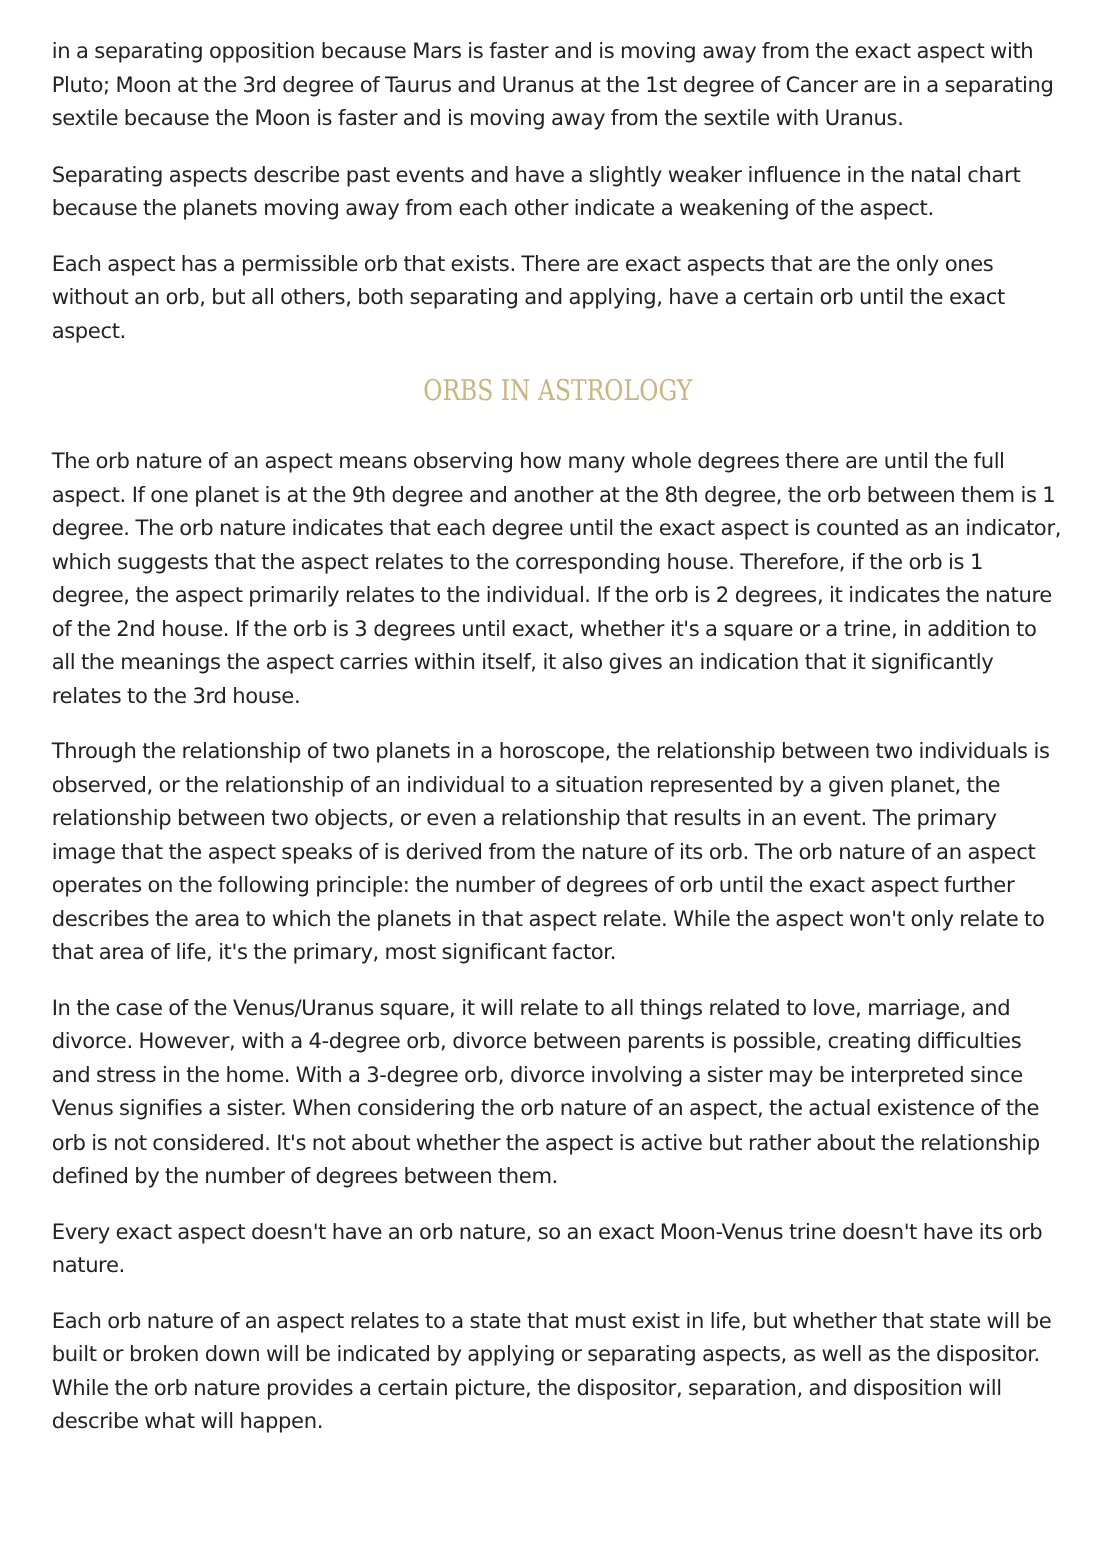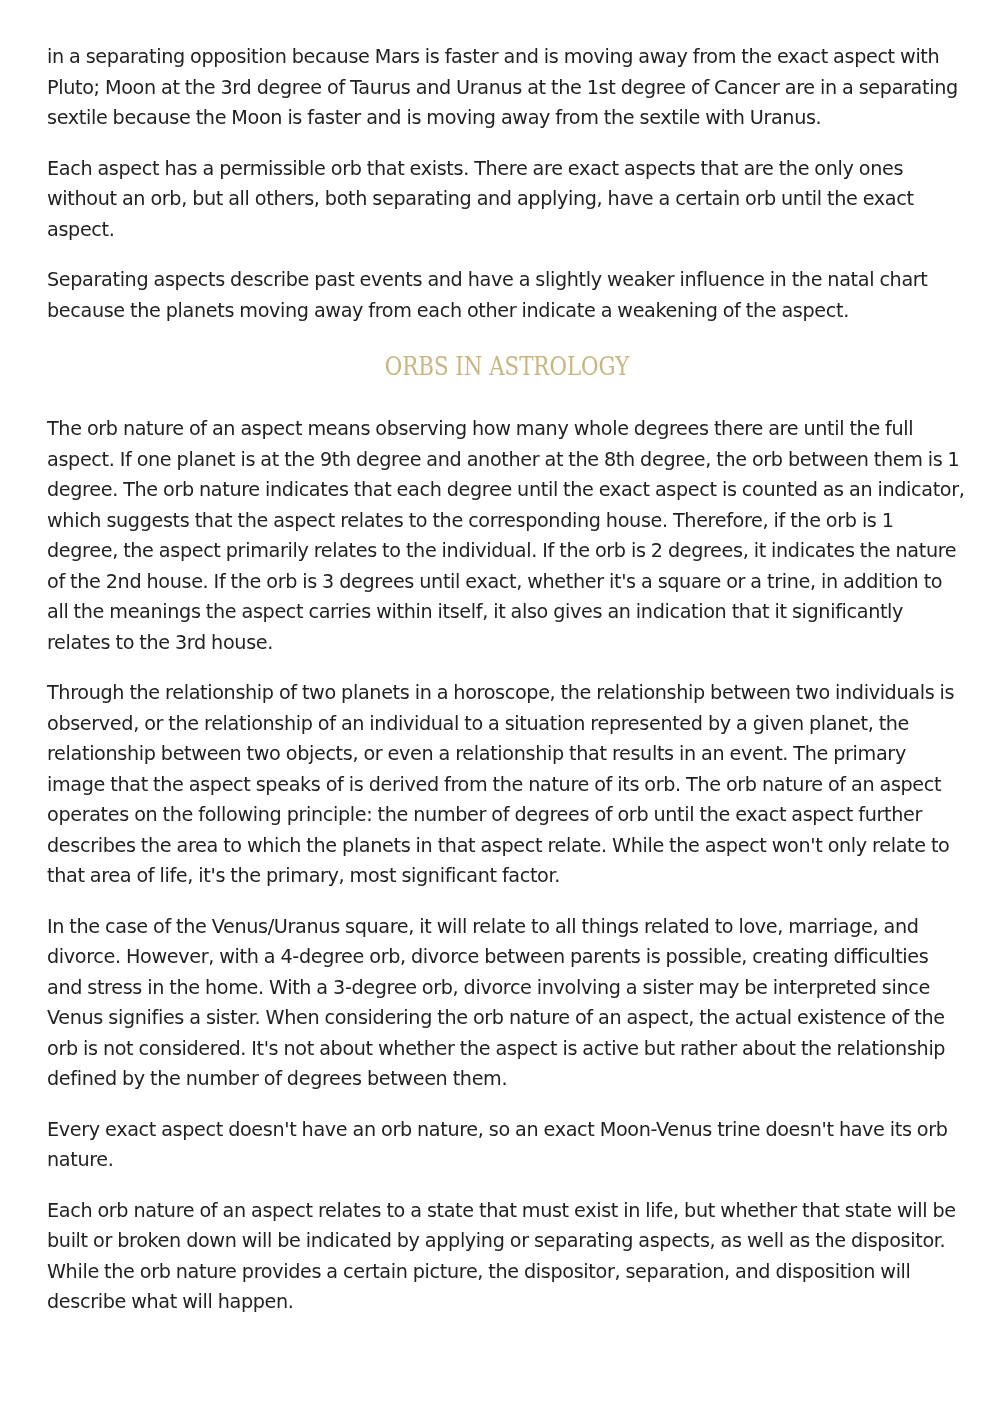--- a/index.html
+++ b/index.html
@@ -7,21 +7,21 @@
       width: 1005px;
       height: 1408px;
       overflow: hidden;
       position: relative;
       font-family: "DejaVu Sans", sans-serif;
       color: #222222;
     }
     .page {
       position: absolute;
       left: 47px;
-      top: 42px;
+      top: 32px;
       width: 920px;
     }
     p {
       margin: 0 0 20px 0;
       font-size: 19.2px;
       line-height: 30.5px;
       letter-spacing: -0.35px;
       word-spacing: -0.5px;
     }
     h2 {
@@ -34,22 +34,22 @@
       color: #c9b57f;
       line-height: 40px;
       transform: scaleX(0.82);
     }
   </style>
 </head>
 <body>
 
 <div class="page">
   <p>in a separating opposition because Mars is faster and is moving away from the exact aspect with Pluto; Moon at the 3rd degree of Taurus and Uranus at the 1st degree of Cancer are in a separating sextile because the Moon is faster and is moving away from the sextile with Uranus.</p>
+  <p>Separating aspects describe past events and have a slightly weaker influence in the natal chart because the planets moving away from each other indicate a weakening of the aspect.</p>
   <p>Each aspect has a permissible orb that exists. There are exact aspects that are the only ones without an orb, but all others, both separating and applying, have a certain orb until the exact aspect.</p>
-  <p>Separating aspects describe past events and have a slightly weaker influence in the natal chart because the planets moving away from each other indicate a weakening of the aspect.</p>
 
   <h2 style="color: rgb(201, 181, 127);">ORBS IN ASTROLOGY</h2>
 
   <p>The orb nature of an aspect means observing how many whole degrees there are until the full aspect. If one planet is at the 9th degree and another at the 8th degree, the orb between them is 1 degree. The orb nature indicates that each degree until the exact aspect is counted as an indicator, which suggests that the aspect relates to the corresponding house. Therefore, if the orb is 1 degree, the aspect primarily relates to the individual. If the orb is 2 degrees, it indicates the nature of the 2nd house. If the orb is 3 degrees until exact, whether it's a square or a trine, in addition to all the meanings the aspect carries within itself, it also gives an indication that it significantly relates to the 3rd house.</p>
   <p>Through the relationship of two planets in a horoscope, the relationship between two individuals is observed, or the relationship of an individual to a situation represented by a given planet, the relationship between two objects, or even a relationship that results in an event. The primary image that the aspect speaks of is derived from the nature of its orb. The orb nature of an aspect operates on the following principle: the number of degrees of orb until the exact aspect further describes the area to which the planets in that aspect relate. While the aspect won't only relate to that area of life, it's the primary, most significant factor.</p>
   <p>In the case of the Venus/Uranus square, it will relate to all things related to love, marriage, and divorce. However, with a 4-degree orb, divorce between parents is possible, creating difficulties and stress in the home. With a 3-degree orb, divorce involving a sister may be interpreted since Venus signifies a sister. When considering the orb nature of an aspect, the actual existence of the orb is not considered. It's not about whether the aspect is active but rather about the relationship defined by the number of degrees between them.</p>
   <p>Every exact aspect doesn't have an orb nature, so an exact Moon-Venus trine doesn't have its orb nature.</p>
   <p>Each orb nature of an aspect relates to a state that must exist in life, but whether that state will be built or broken down will be indicated by applying or separating aspects, as well as the dispositor. While the orb nature provides a certain picture, the dispositor, separation, and disposition will describe what will happen.</p>
 </div>
 

